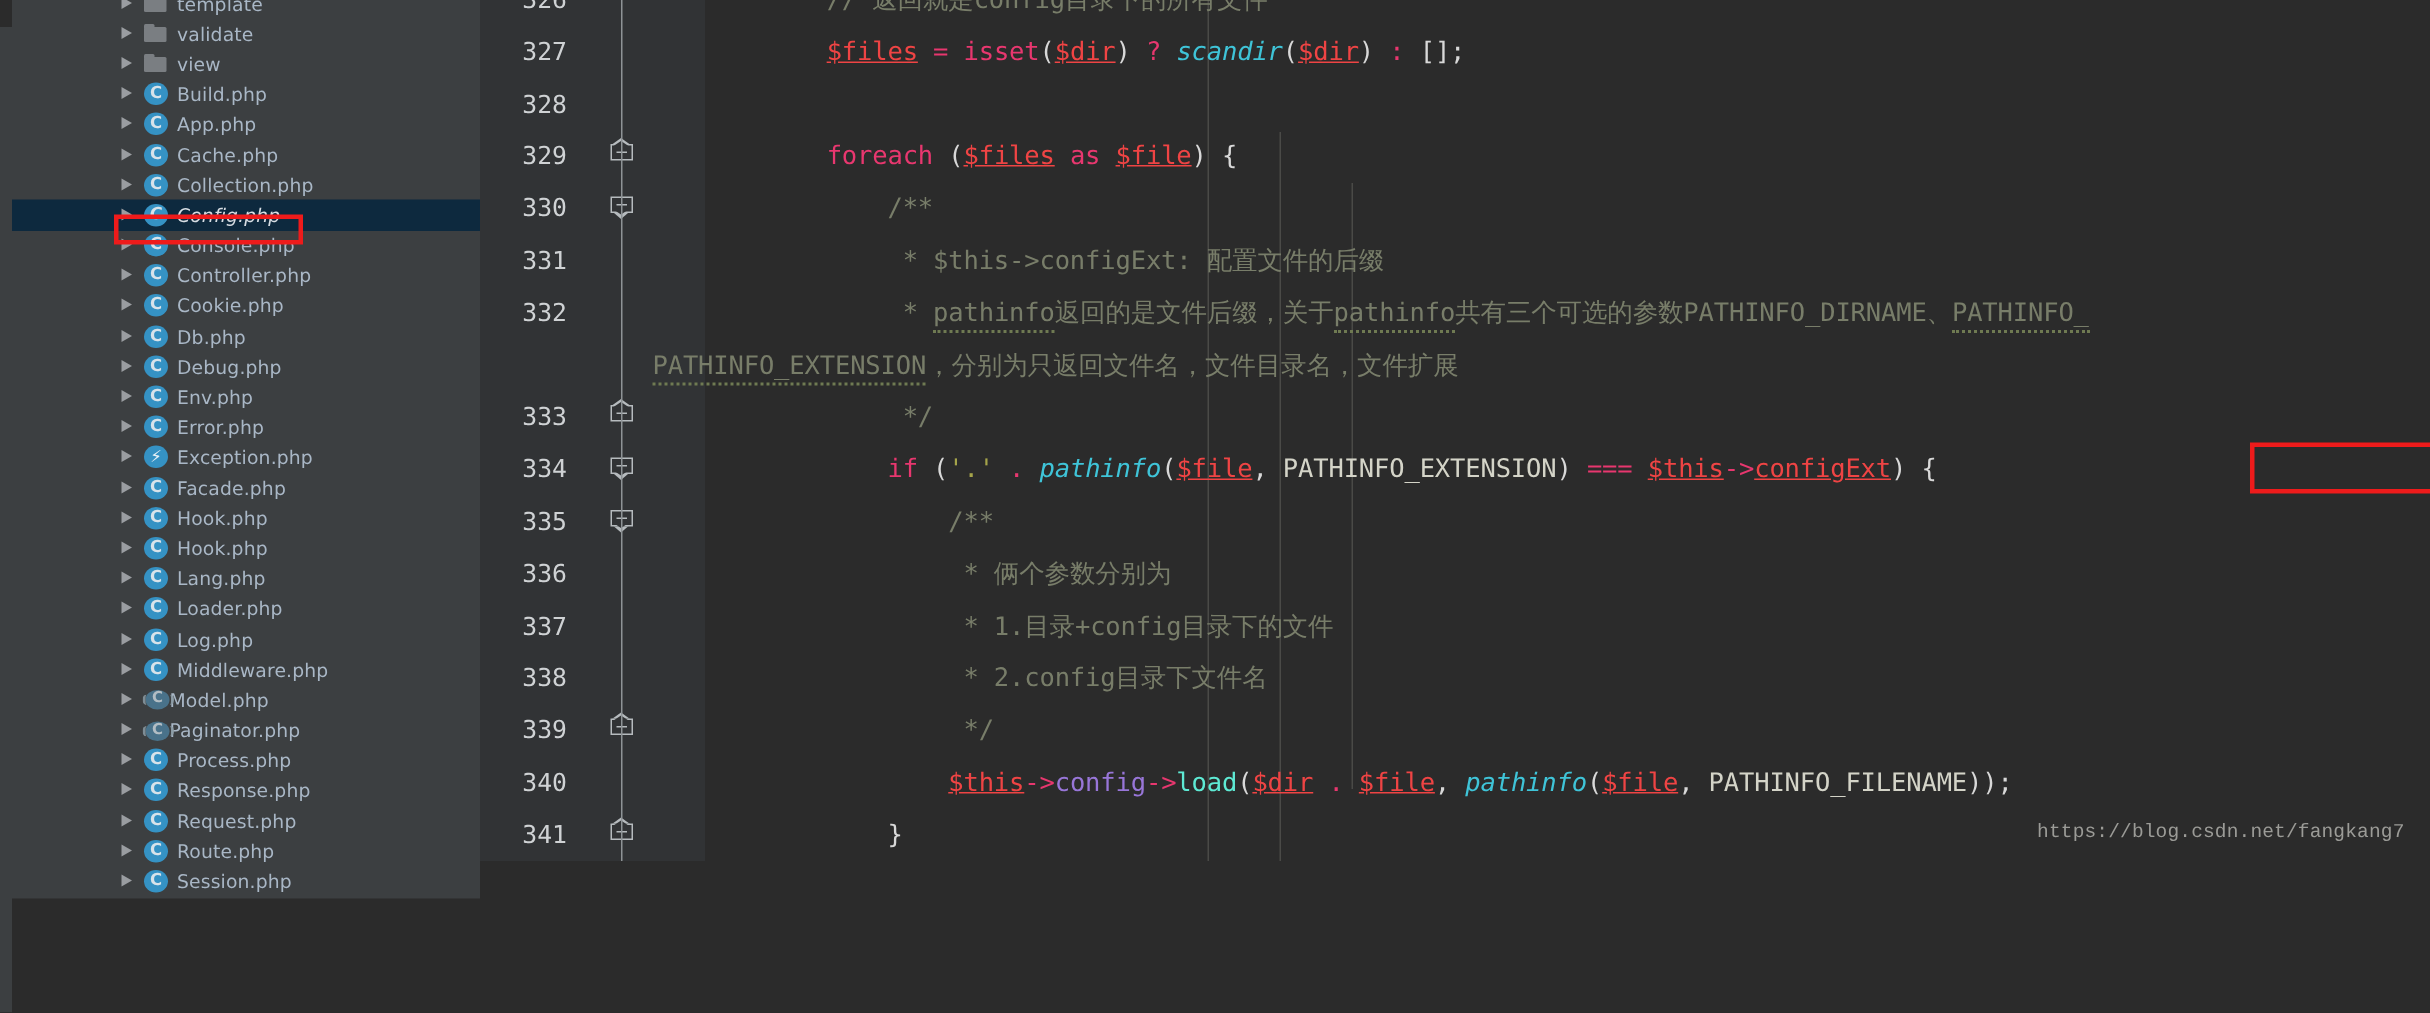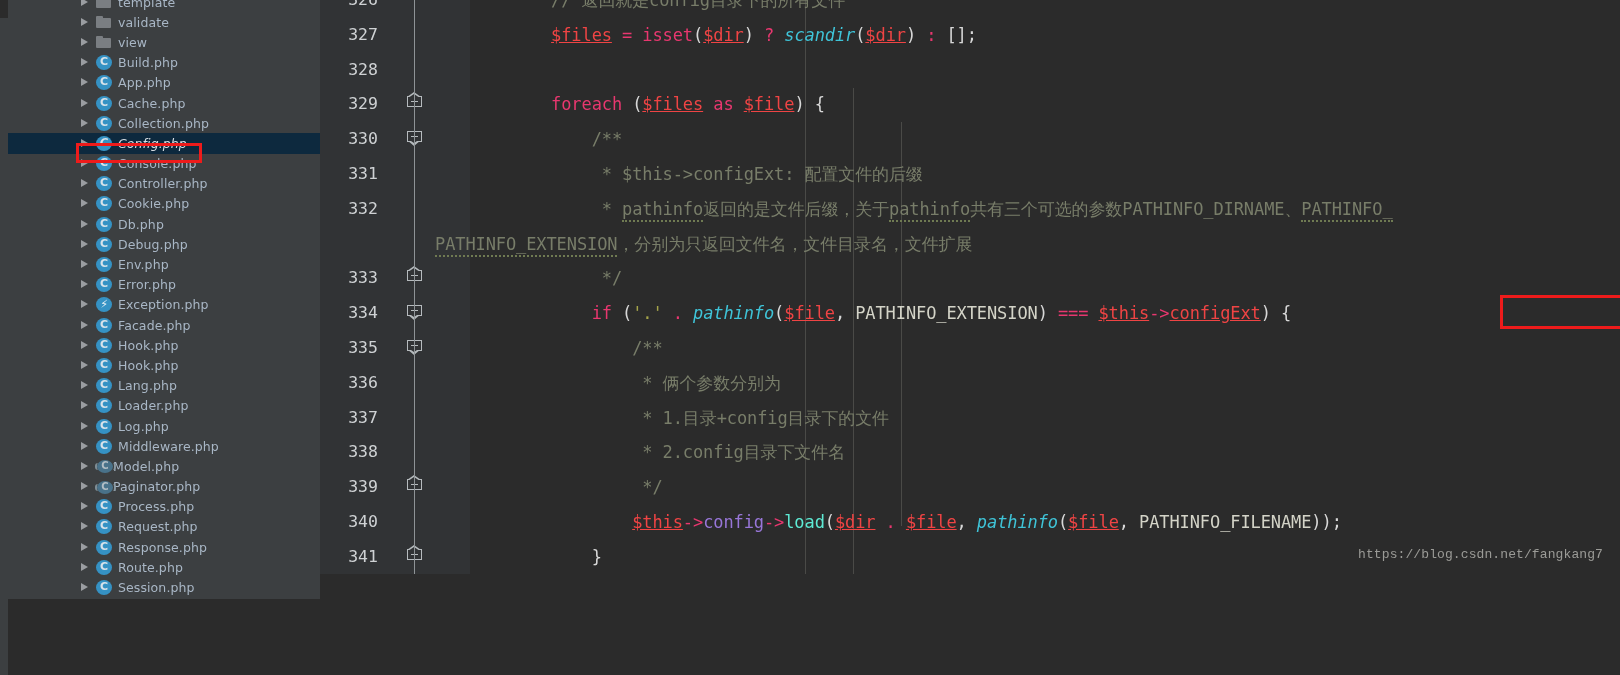--- a/index.html
+++ b/index.html
@@ -459,26 +459,26 @@
           <span class="node-label">Paginator.php</span>
         </div>
         <div class="tree-row">
           <span class="arrow"></span>
           <span class="node-icon icon-class"></span>
           <span class="node-label">Process.php</span>
         </div>
         <div class="tree-row">
           <span class="arrow"></span>
           <span class="node-icon icon-class"></span>
+          <span class="node-label">Response.php</span>
+        </div>
+        <div class="tree-row">
+          <span class="arrow"></span>
+          <span class="node-icon icon-class"></span>
           <span class="node-label">Request.php</span>
-        </div>
-        <div class="tree-row">
-          <span class="arrow"></span>
-          <span class="node-icon icon-class"></span>
-          <span class="node-label">Response.php</span>
         </div>
         <div class="tree-row">
           <span class="arrow"></span>
           <span class="node-icon icon-class"></span>
           <span class="node-label">Route.php</span>
         </div>
         <div class="tree-row">
           <span class="arrow"></span>
           <span class="node-icon icon-class"></span>
           <span class="node-label">Session.php</span>

